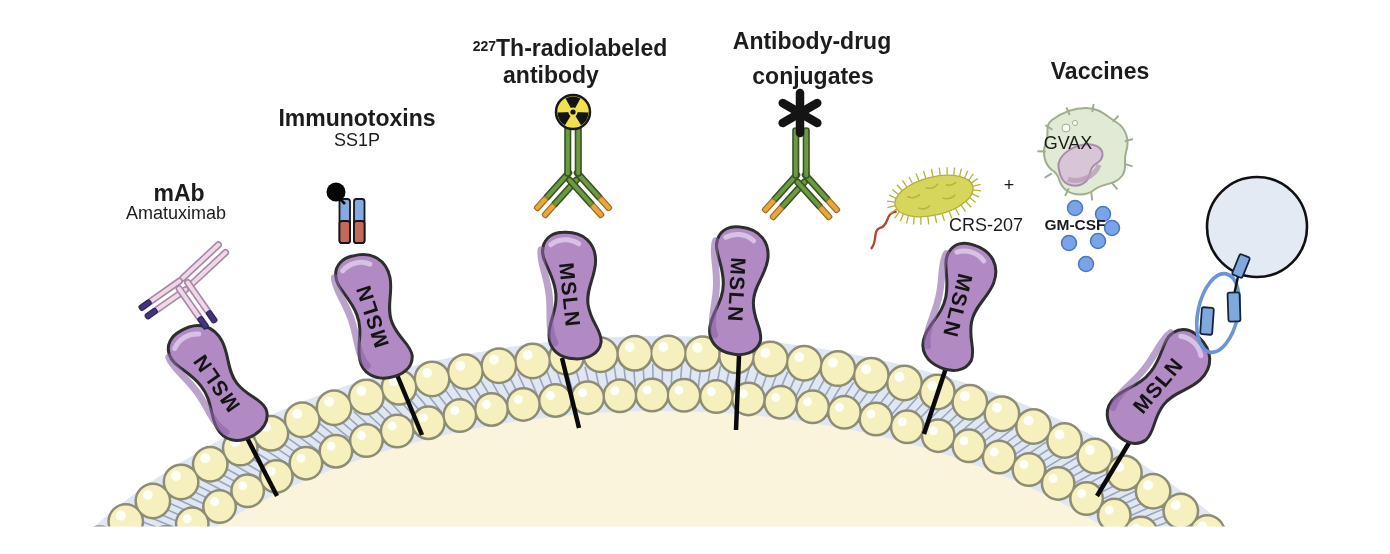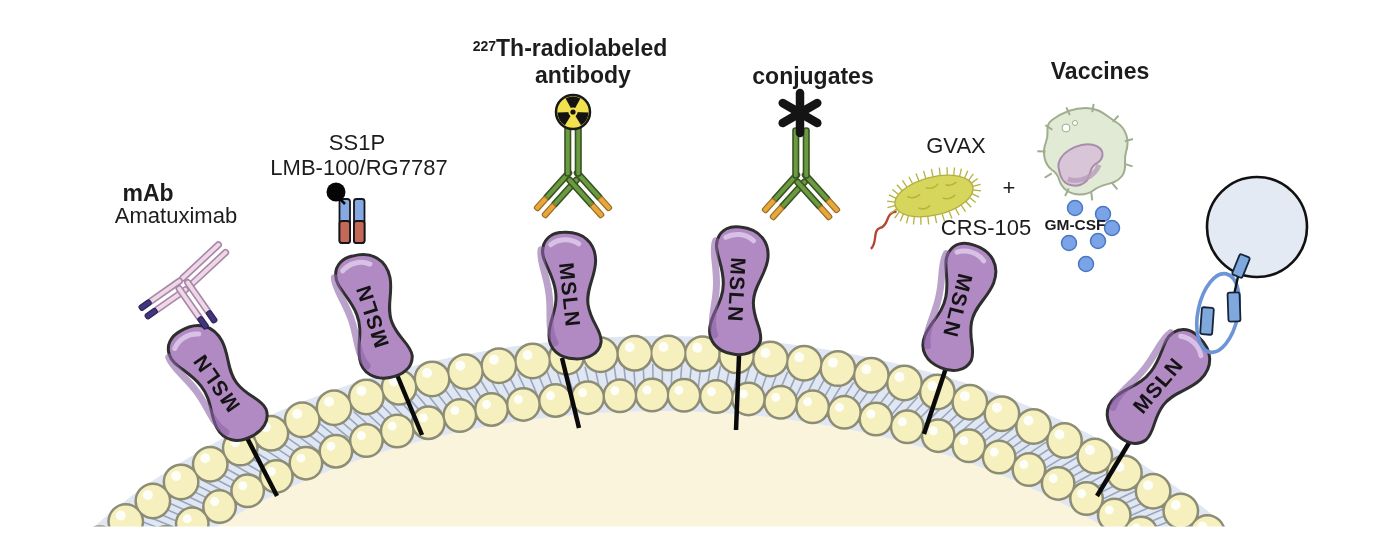--- a/index.html
+++ b/index.html
@@ -2,21 +2,21 @@
 <html><head>
 <meta charset="utf-8">
 <style>
   html,body{margin:0;padding:0;background:#ffffff;}
   .stage{position:relative;width:1390px;height:554px;overflow:hidden;background:#fff;
          font-family:"Liberation Sans","DejaVu Sans",sans-serif;}
   .stage svg{position:absolute;left:0;top:0;}
   .lbl{position:absolute;transform:translateX(-50%);white-space:nowrap;color:#1c1c1c;
        line-height:1.06;text-align:center;}
   .b{font-weight:bold;}
-  .f23{font-size:23px;} .f22{font-size:22px;} .f15{font-size:15.5px;font-weight:bold;text-align:right;}
+  .f23{font-size:23px;} .f22{font-size:18px;} .f15{font-size:15.5px;font-weight:bold;text-align:right;}
   .sup{font-size:14px;vertical-align:5px;}
 </style>
 </head>
 <body>
 
 <div class="stage">
 
   <svg id="art" width="1390" height="554" viewBox="0 0 1390 554">
 
     <ellipse cx="660" cy="826" rx="715" ry="490" fill="#e0e7f2"></ellipse>
@@ -423,30 +423,31 @@
           <rect x="-6" y="-14.5" width="12" height="29" rx="2" fill="#7fa8dd" stroke="#16243a" stroke-width="1.8"></rect>
         </g>
         <g transform="translate(1207,321) rotate(4)">
           <rect x="-6" y="-13.5" width="12" height="27" rx="2" fill="#7fa8dd" stroke="#16243a" stroke-width="1.8"></rect>
         </g>
       </g>
 
     <rect x="0" y="526.5" width="1390" height="28" fill="#ffffff"></rect>
   </svg>
 
-  <div class="lbl b f23" style="left:148px;top:181px">mAb</div>
+  <div class="lbl b f23" style="left:179px;top:181px">mAb</div>
   <div class="lbl f22" style="left:176px;top:204px">Amatuximab</div>
 
+  <div class="lbl b f23" style="left:357px;top:106px">Immunotoxins</div>
   <div class="lbl f22" style="left:357px;top:131px">SS1P</div>
-  <div class="lbl f22" style="left:359px;top:156px">LMB-100/RG7787</div>
 
   <div class="lbl b f23" style="left:570px;top:36px"><sup class="sup">227</sup><span>Th-radiolabeled</span></div>
-  <div class="lbl b f23" style="left:583px;top:63px">antibody</div>
-
+  <div class="lbl b f23" style="left:551px;top:63px">antibody</div>
+
+  <div class="lbl b f23" style="left:812px;top:29px">Antibody-drug</div>
   <div class="lbl b f23" style="left:813px;top:64px">conjugates</div>
 
   <div class="lbl b f23" style="left:1100px;top:59px">Vaccines</div>
-  <div class="lbl f22" style="left:956px;top:134px">GVAX</div>
+  <div class="lbl f22" style="left:1068px;top:134px">GVAX</div>
   <div class="lbl f22" style="left:1009px;top:176px">+</div>
-  <div class="lbl f22" style="left:986px;top:216px">CRS-105</div>
+  <div class="lbl f22" style="left:986px;top:216px">CRS-207</div>
   <div class="lbl f15" style="left:1075px;top:217px">GM-CSF</div>
 
 </div>
 
 </body></html>

